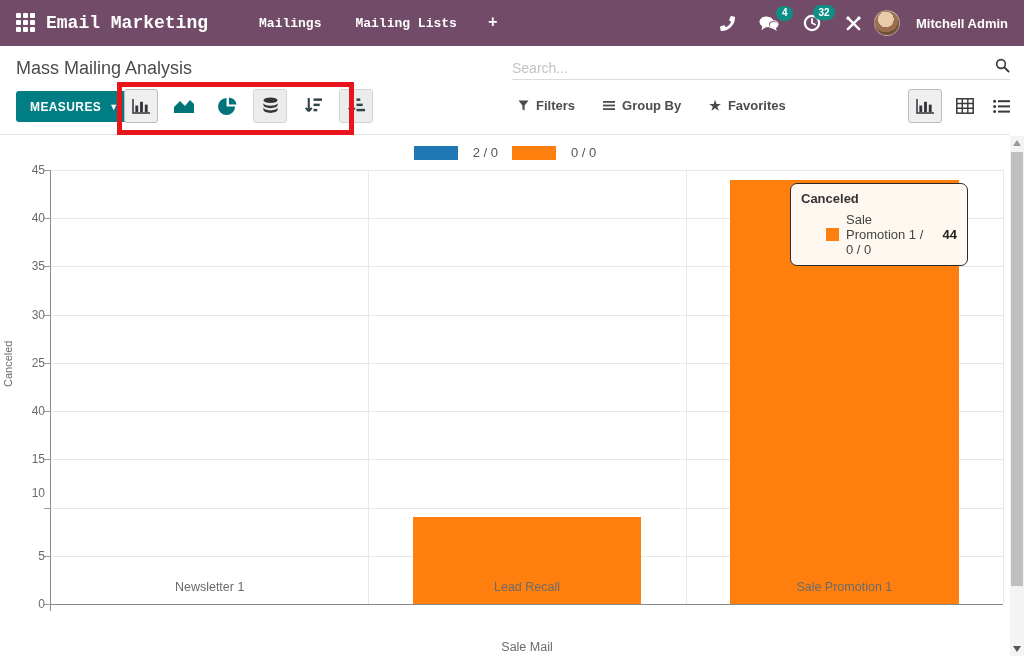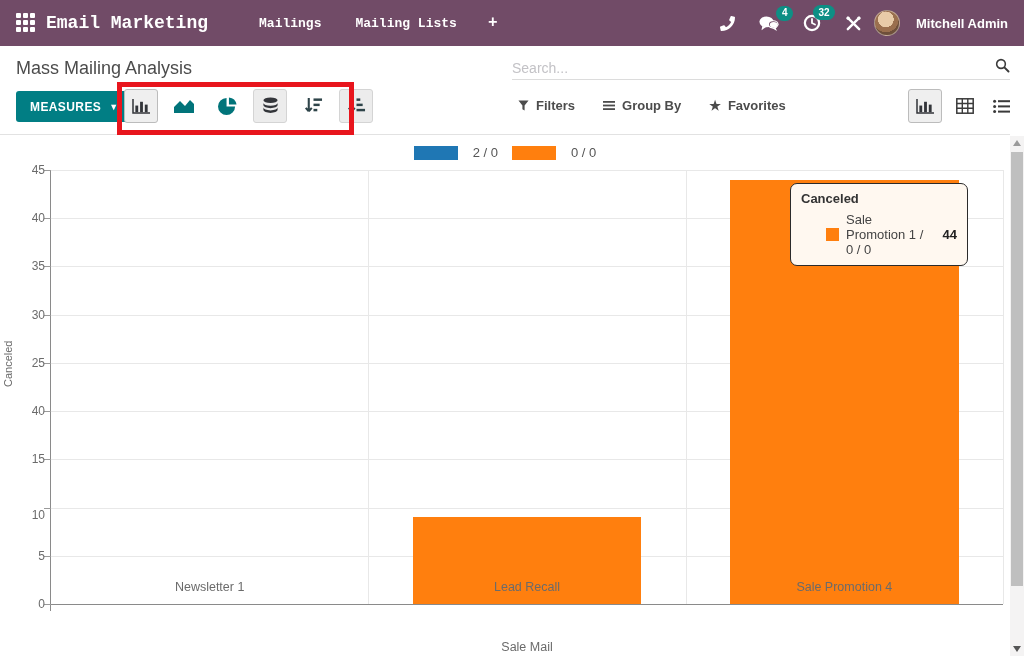--- a/index.html
+++ b/index.html
@@ -289,21 +289,21 @@
   <div class="plot">
     <div class="y-axis-line"></div>
     <div class="x-axis-line"></div>
   <div class="tick-mark" style="top: 434px;"></div>
       <div class="tick-label" style="top: 434px;">0</div>
       <div class="gridline-h" style="top: 385.778px;"></div>
       <div class="tick-mark" style="top: 385.778px;"></div>
       <div class="tick-label" style="top: 385.778px;">5</div>
       <div class="gridline-h" style="top: 337.556px;"></div>
       <div class="tick-mark" style="top: 337.556px;"></div>
-      <div class="tick-label" style="top: 345px; margin-left: 40px;">10</div>
+      <div class="tick-label" style="top: 323px; margin-left: 40px;">10</div>
       <div class="gridline-h" style="top: 289.333px;"></div>
       <div class="tick-mark" style="top: 289.333px;"></div>
       <div class="tick-label" style="top: 289.333px;">15</div>
       <div class="gridline-h" style="top: 241.111px;"></div>
       <div class="tick-mark" style="top: 241.111px;"></div>
       <div class="tick-label" style="top: 241.111px;">40</div>
       <div class="gridline-h" style="top: 192.889px;"></div>
       <div class="tick-mark" style="top: 192.889px;"></div>
       <div class="tick-label" style="top: 192.889px;">25</div>
       <div class="gridline-h" style="top: 144.667px;"></div>
@@ -329,20 +329,20 @@
   <div class="tooltip">
     <div class="tooltip-title">Canceled</div>
     <div class="tooltip-row">
       <span class="tooltip-swatch" style="background: rgb(255, 127, 14);"></span>
       <span>Sale Promotion 1 / 0 / 0</span>
       <span class="tooltip-value">44</span>
     </div>
   </div>
 <div class="cat-label" style="left: 209.667px;">Newsletter 1</div>
     <div class="cat-label" style="left: 527px;">Lead Recall</div>
-    <div class="cat-label" style="left: 844.333px;">Sale Promotion 4</div>
+    <div class="cat-label" style="left: 844.333px;">Sale Promotion 1</div>
   </div>
 
 <div class="scrollbar">
   <div class="sb-up"></div>
   <div class="sb-thumb"></div>
   <div class="sb-down"></div>
 </div>
 
 </body></html>

